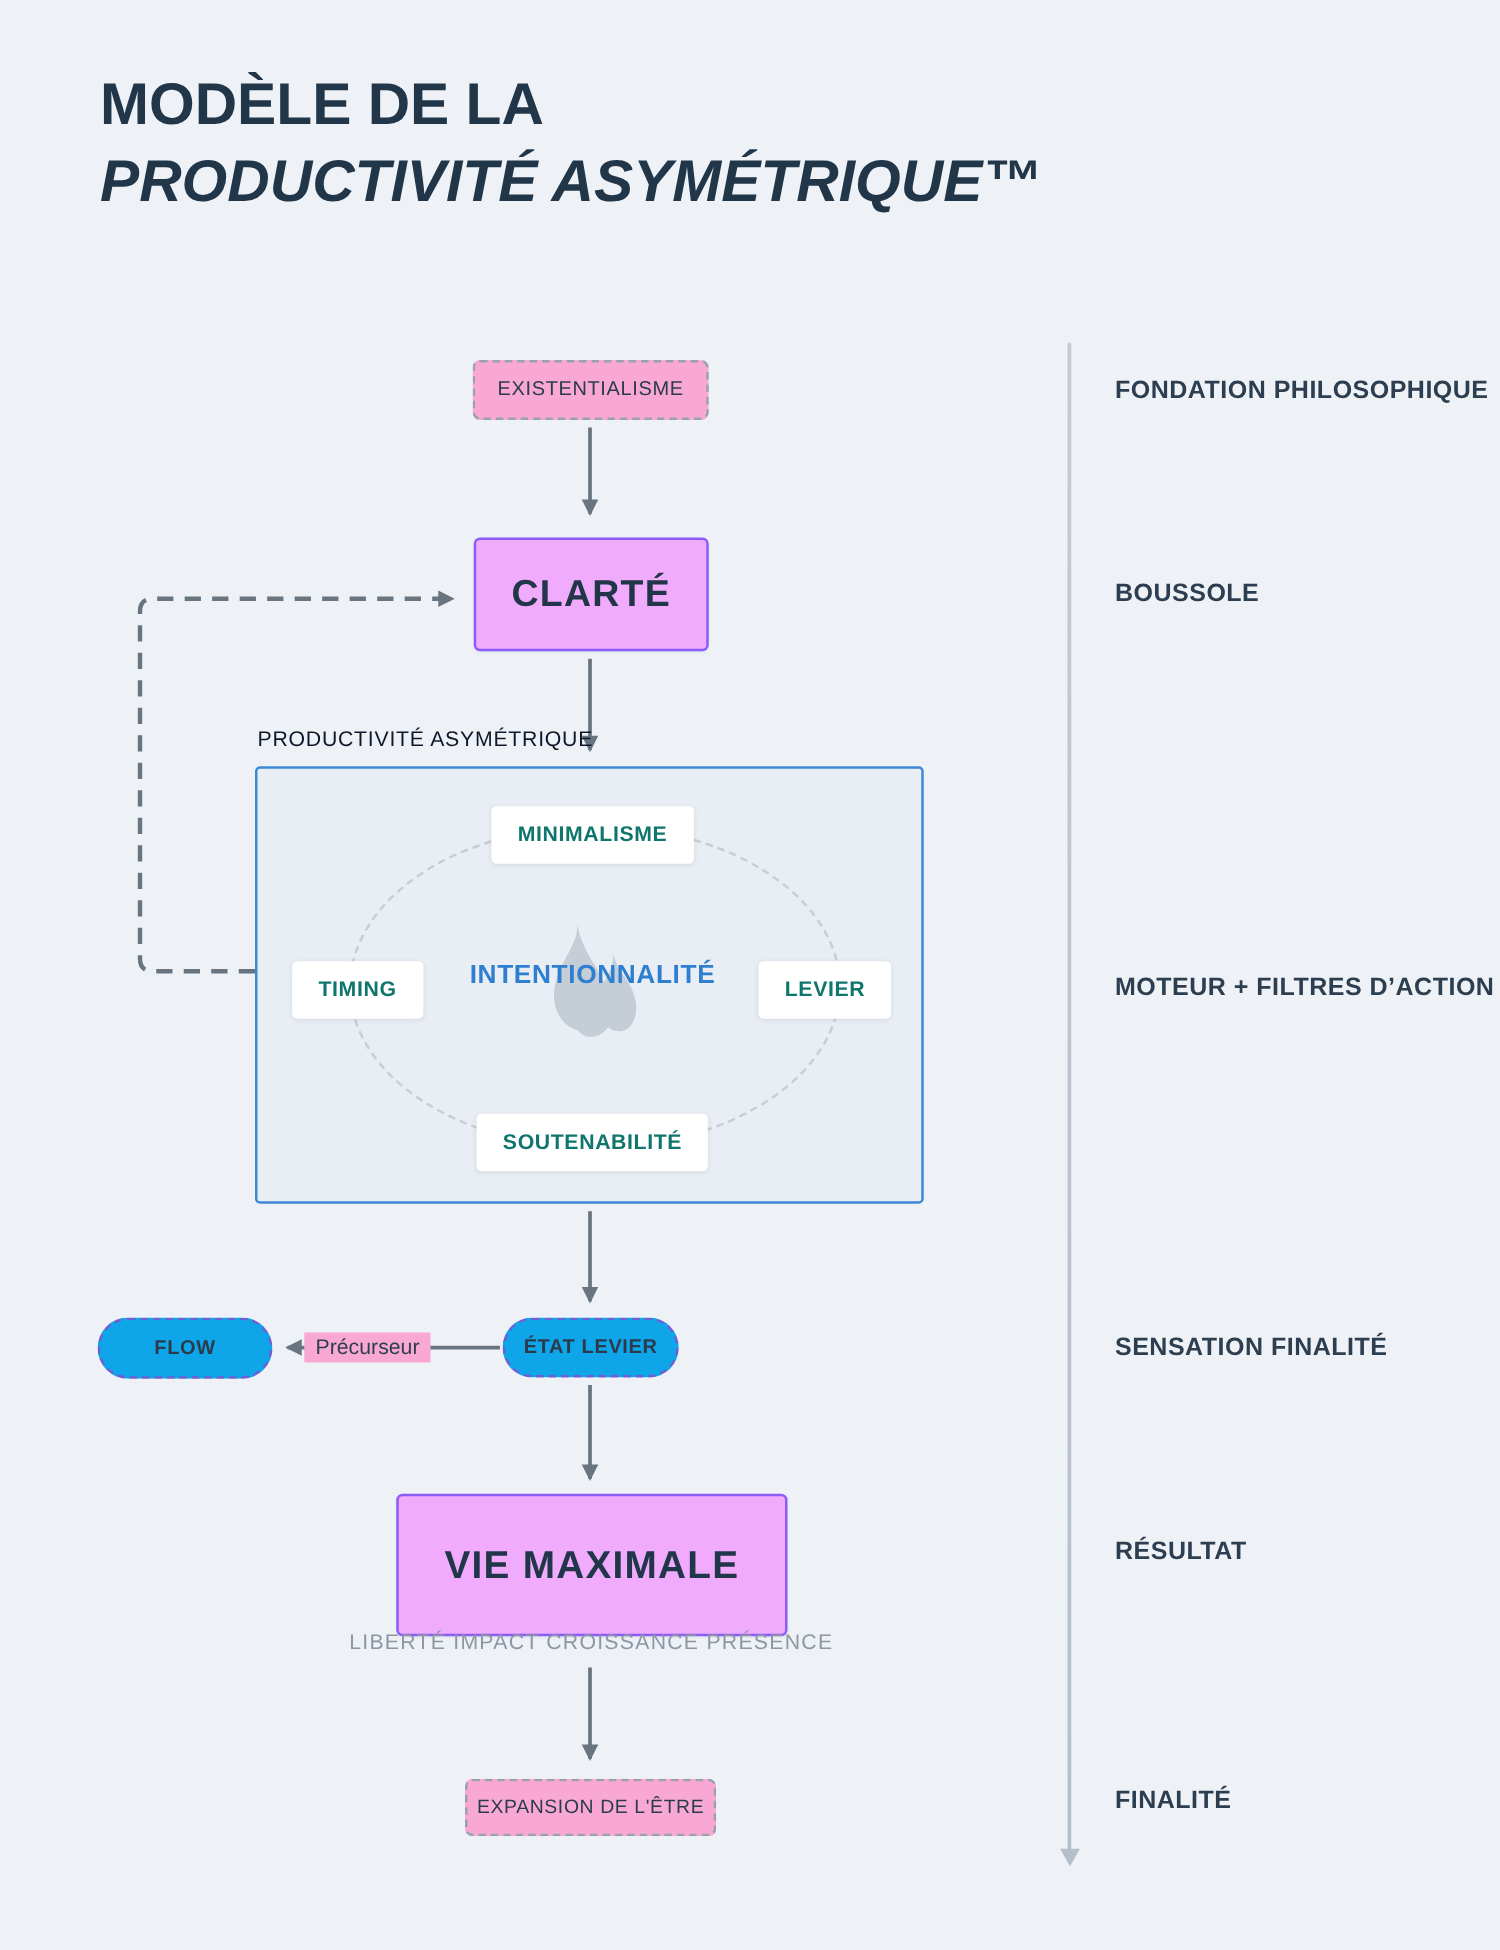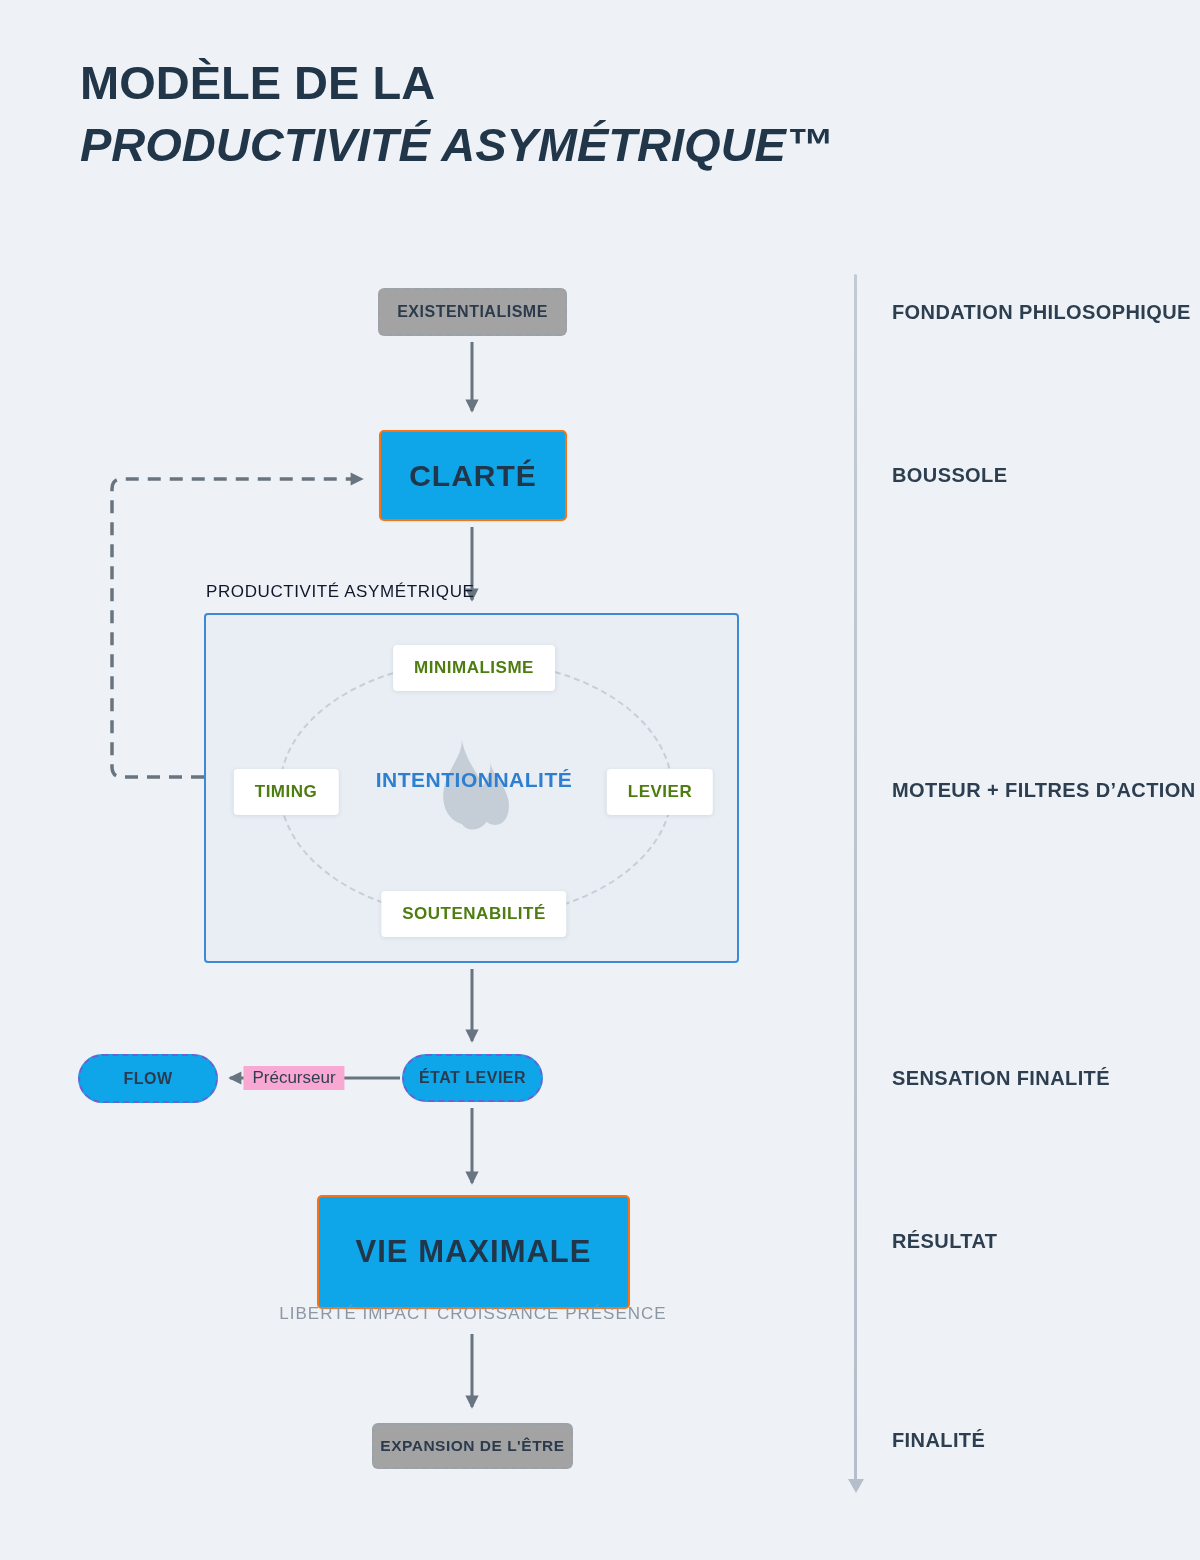--- a/index.html
+++ b/index.html
@@ -24,28 +24,28 @@
     letter-spacing:0px;line-height:1.32;
   }
 
   
   svg.connectors{position:absolute;left:0;top:0;z-index:1;}
 
   
   .node{position:absolute;display:flex;align-items:center;justify-content:center;z-index:2;box-sizing:border-box;text-align:center;}
 
   .dashed-gray{
-    background:#a3a3a3;
+    background:#f9a8d4;
     border:2px dashed #99a2ac;
     border-radius:6px;
-    font-weight:700;font-size:16px;letter-spacing:.5px;color:#2b3b4d;
+    font-weight:400;font-size:16px;letter-spacing:.5px;color:#2b3b4d;
   }
   .solid-blue{
-    background:#0ea5e9;
-    border:2px solid #f97316;
+    background:#f0abfc;
+    border:2px solid #8b5cf6;
     border-radius:5px;
     font-weight:700;color:#22364a;
     box-shadow:0 1px 2px rgba(30,60,90,.06);
   }
   .pill-purple{
     background:#0ea5e9;
     border:2px dashed #6f5fd0;
     border-radius:26px;
     font-weight:700;font-size:16px;letter-spacing:.5px;color:#2b3b4d;
   }
@@ -78,21 +78,21 @@
   .center-word{
     position:absolute;left:268px;top:165px;width:0;height:0;
     display:flex;align-items:center;justify-content:center;
     font-size:21px;font-weight:700;letter-spacing:.5px;color:#2e7fd0;
     white-space:nowrap;overflow:visible;
   }
   .white-tag{
     position:absolute;
     background:#ffffff;border-radius:4px;
     box-shadow:0 1px 4px rgba(30,50,80,.10);
-    font-weight:700;font-size:17px;letter-spacing:.5px;color:#4d7c0f;
+    font-weight:700;font-size:17px;letter-spacing:.5px;color:#0f766e;
     padding:13px 21px;white-space:nowrap;
     transform:translateX(-50%);
   }
   .t-min{left:268px;top:30px;}
   .t-tim{left:80px;top:154px;}
   .t-lev{left:454px;top:154px;}
   .t-sou{left:268px;top:276px;}
 
   
   .precurseur{

